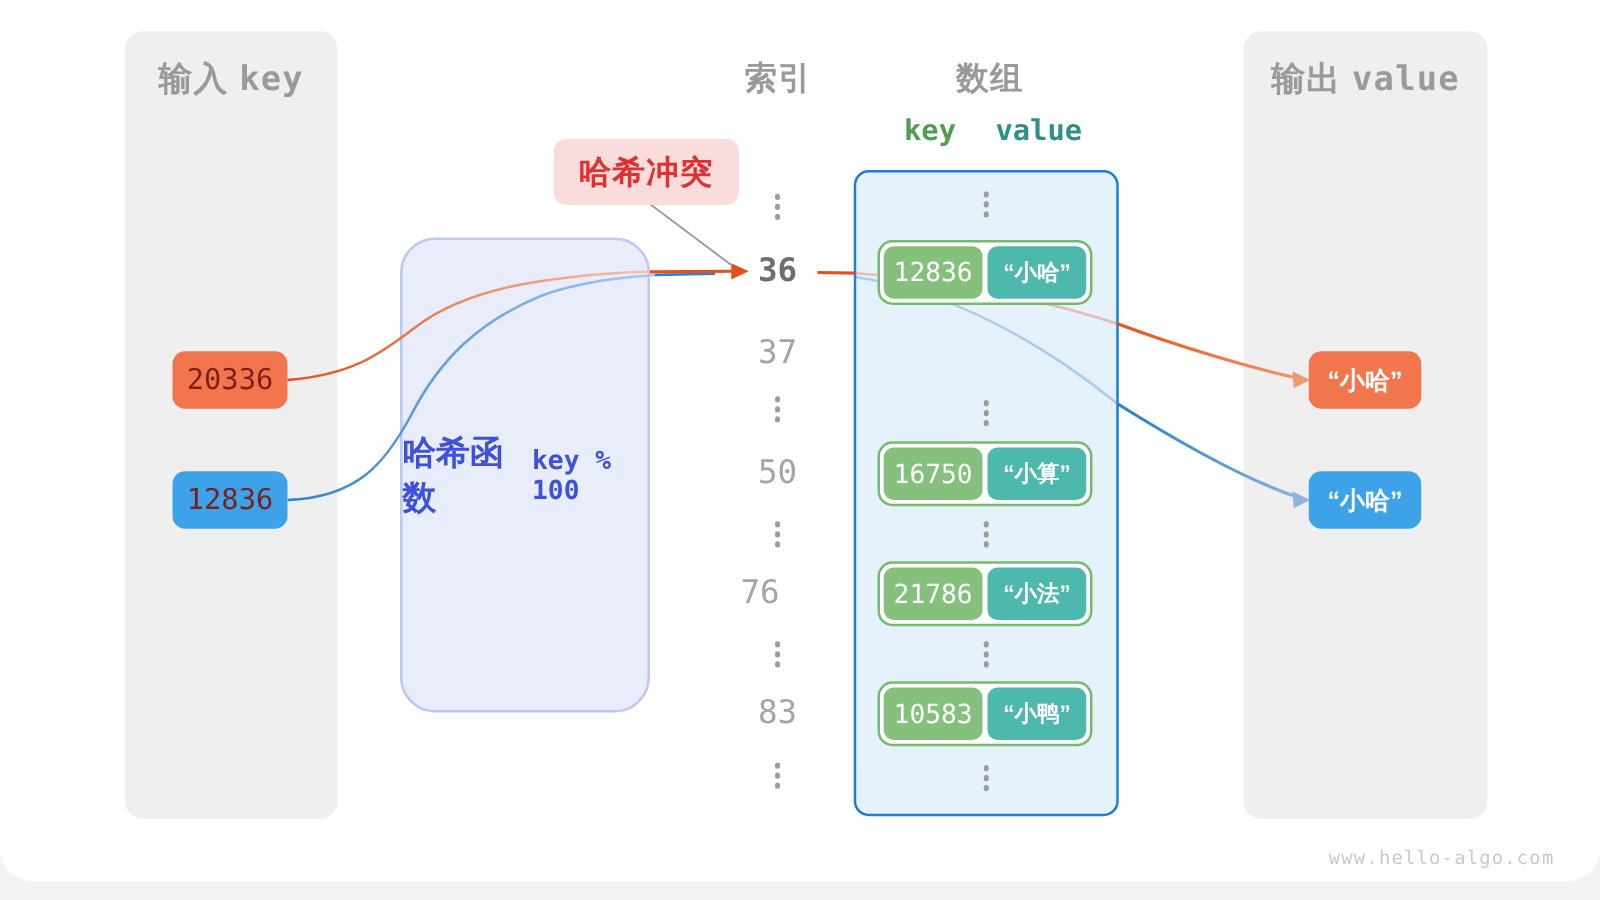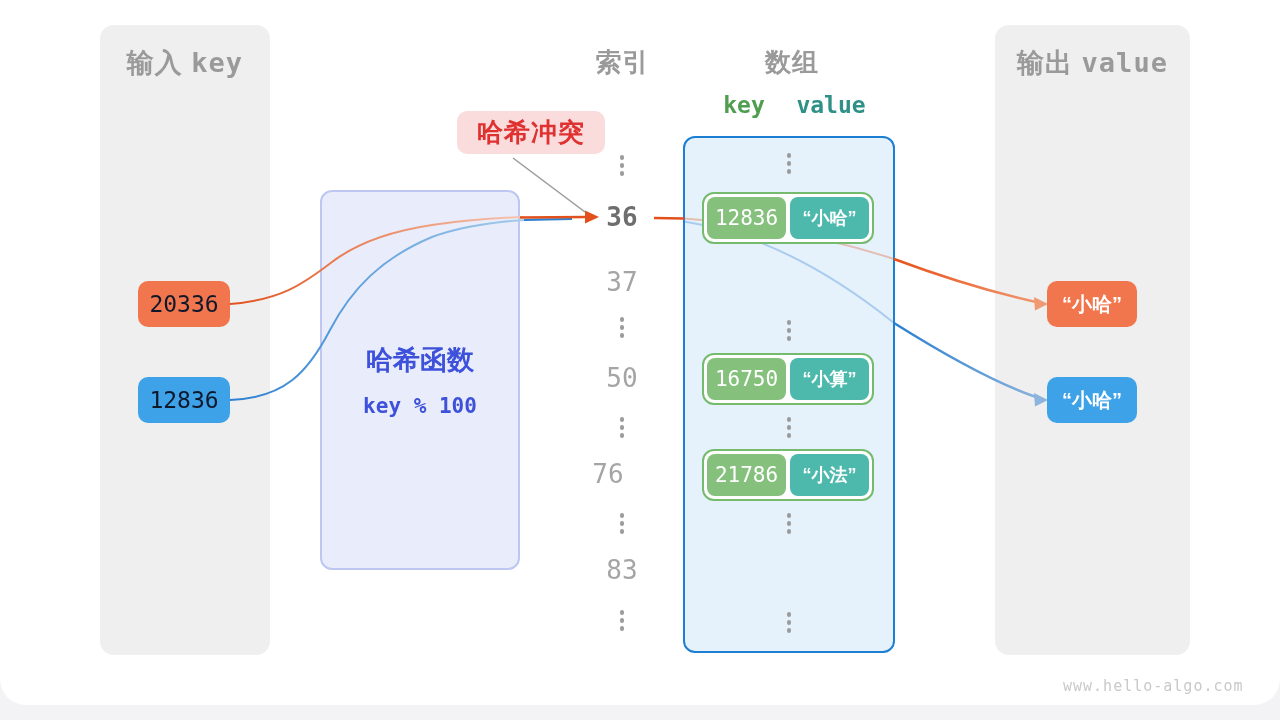--- a/index.html
+++ b/index.html
@@ -6,36 +6,36 @@
   html,body { width:1280px; height:720px; background:#f3f3f5; font-family:"Liberation Sans", sans-serif; }
   .canvas { position:absolute; left:0; top:0; width:1280px; height:705px; background:#ffffff; border-radius:0 0 26px 26px; overflow:hidden; }
   .abs { position:absolute; }
   .mono { font-family:"DejaVu Sans Mono", monospace; }
 
   .panel { background:#efefef; border-radius:14px; }
   .panel-title { position:absolute; top:20px; left:0; right:0; text-align:center;
                  color:#9a9a9a; font-weight:700; font-size:27px; letter-spacing:1px; }
   .panel-title .latin { font-family:"DejaVu Sans Mono", monospace; font-weight:700; }
 
-  .keybox { width:92px; height:46px; border-radius:10px; color:#0f172a;
+  .keybox { width:92px; height:46px; border-radius:10px; color:#7f1d1d;
             display:flex; align-items:center; justify-content:center;
             font-family:"DejaVu Sans Mono", monospace; font-size:23px; }
   .orange-bg { background:#f2764d; }
   .blue-bg   { background:#3da2e8; }
   .valbox { width:90px; height:46px; border-radius:10px; color:#fff;
             display:flex; align-items:center; justify-content:center;
             font-size:20px; font-weight:700; }
 
   .hash-box { left:320px; top:190px; width:200px; height:380px;
-              background:#e9edfb; border:2px solid #bdc7f2; border-radius:12px;
-              display:flex; flex-direction:column; align-items:center; justify-content:center; gap:16px; }
+              background:#e9edfb; border:2px solid #bdc7f2; border-radius:28px;
+              display:flex; flex-direction:row; align-items:center; justify-content:center; gap:16px; }
   .hash-title { color:#3d51da; font-weight:700; font-size:27px; }
   .hash-formula { color:#3d51da; font-size:21px; font-weight:700; }
 
-  .collision { left:457px; top:111px; width:148px; height:43px; background:#fadcdc;
+  .collision { left:443px; top:111px; width:148px; height:53px; background:#fadcdc;
                border-radius:10px; display:flex; align-items:center; justify-content:center;
                color:#e03131; font-weight:700; font-size:26px; letter-spacing:1px; }
 
   .col-header { color:#9a9a9a; font-weight:700; font-size:26px; text-align:center; letter-spacing:1px; }
   .kv-header  { font-weight:700; font-size:23px; text-align:center; }
   .kv-key   { color:#4f9d4f; }
   .kv-value { color:#2f9088; }
 
   .index-cell { width:64px; text-align:center; font-family:"DejaVu Sans Mono", monospace;
                 font-size:26px; color:#a5a5a5; }
@@ -191,20 +191,24 @@
     </div>
   <div class="abs pair layer-top" style="top:449px;">
     <div class="k">21786</div>
     <div class="v">“小法”</div>
   </div>
   <div class="abs dots layer-top" style="left:781px; top:513px;">
       <span class="dot"></span>
       <span class="dot"></span>
       <span class="dot"></span>
     </div>
+  <div class="abs pair layer-top" style="top:545px;">
+    <div class="k">10583</div>
+    <div class="v">“小鸭”</div>
+  </div>
   <div class="abs dots layer-top" style="left:781px; top:612px;">
       <span class="dot"></span>
       <span class="dot"></span>
       <span class="dot"></span>
     </div>
 
   <div class="abs valbox orange-bg layer-top" style="left:1047px; top:281px;">“小哈”</div>
   <div class="abs valbox blue-bg layer-top" style="left:1047px; top:377px;">“小哈”</div>
 
   <div class="abs watermark layer-top">www.hello-algo.com</div>

